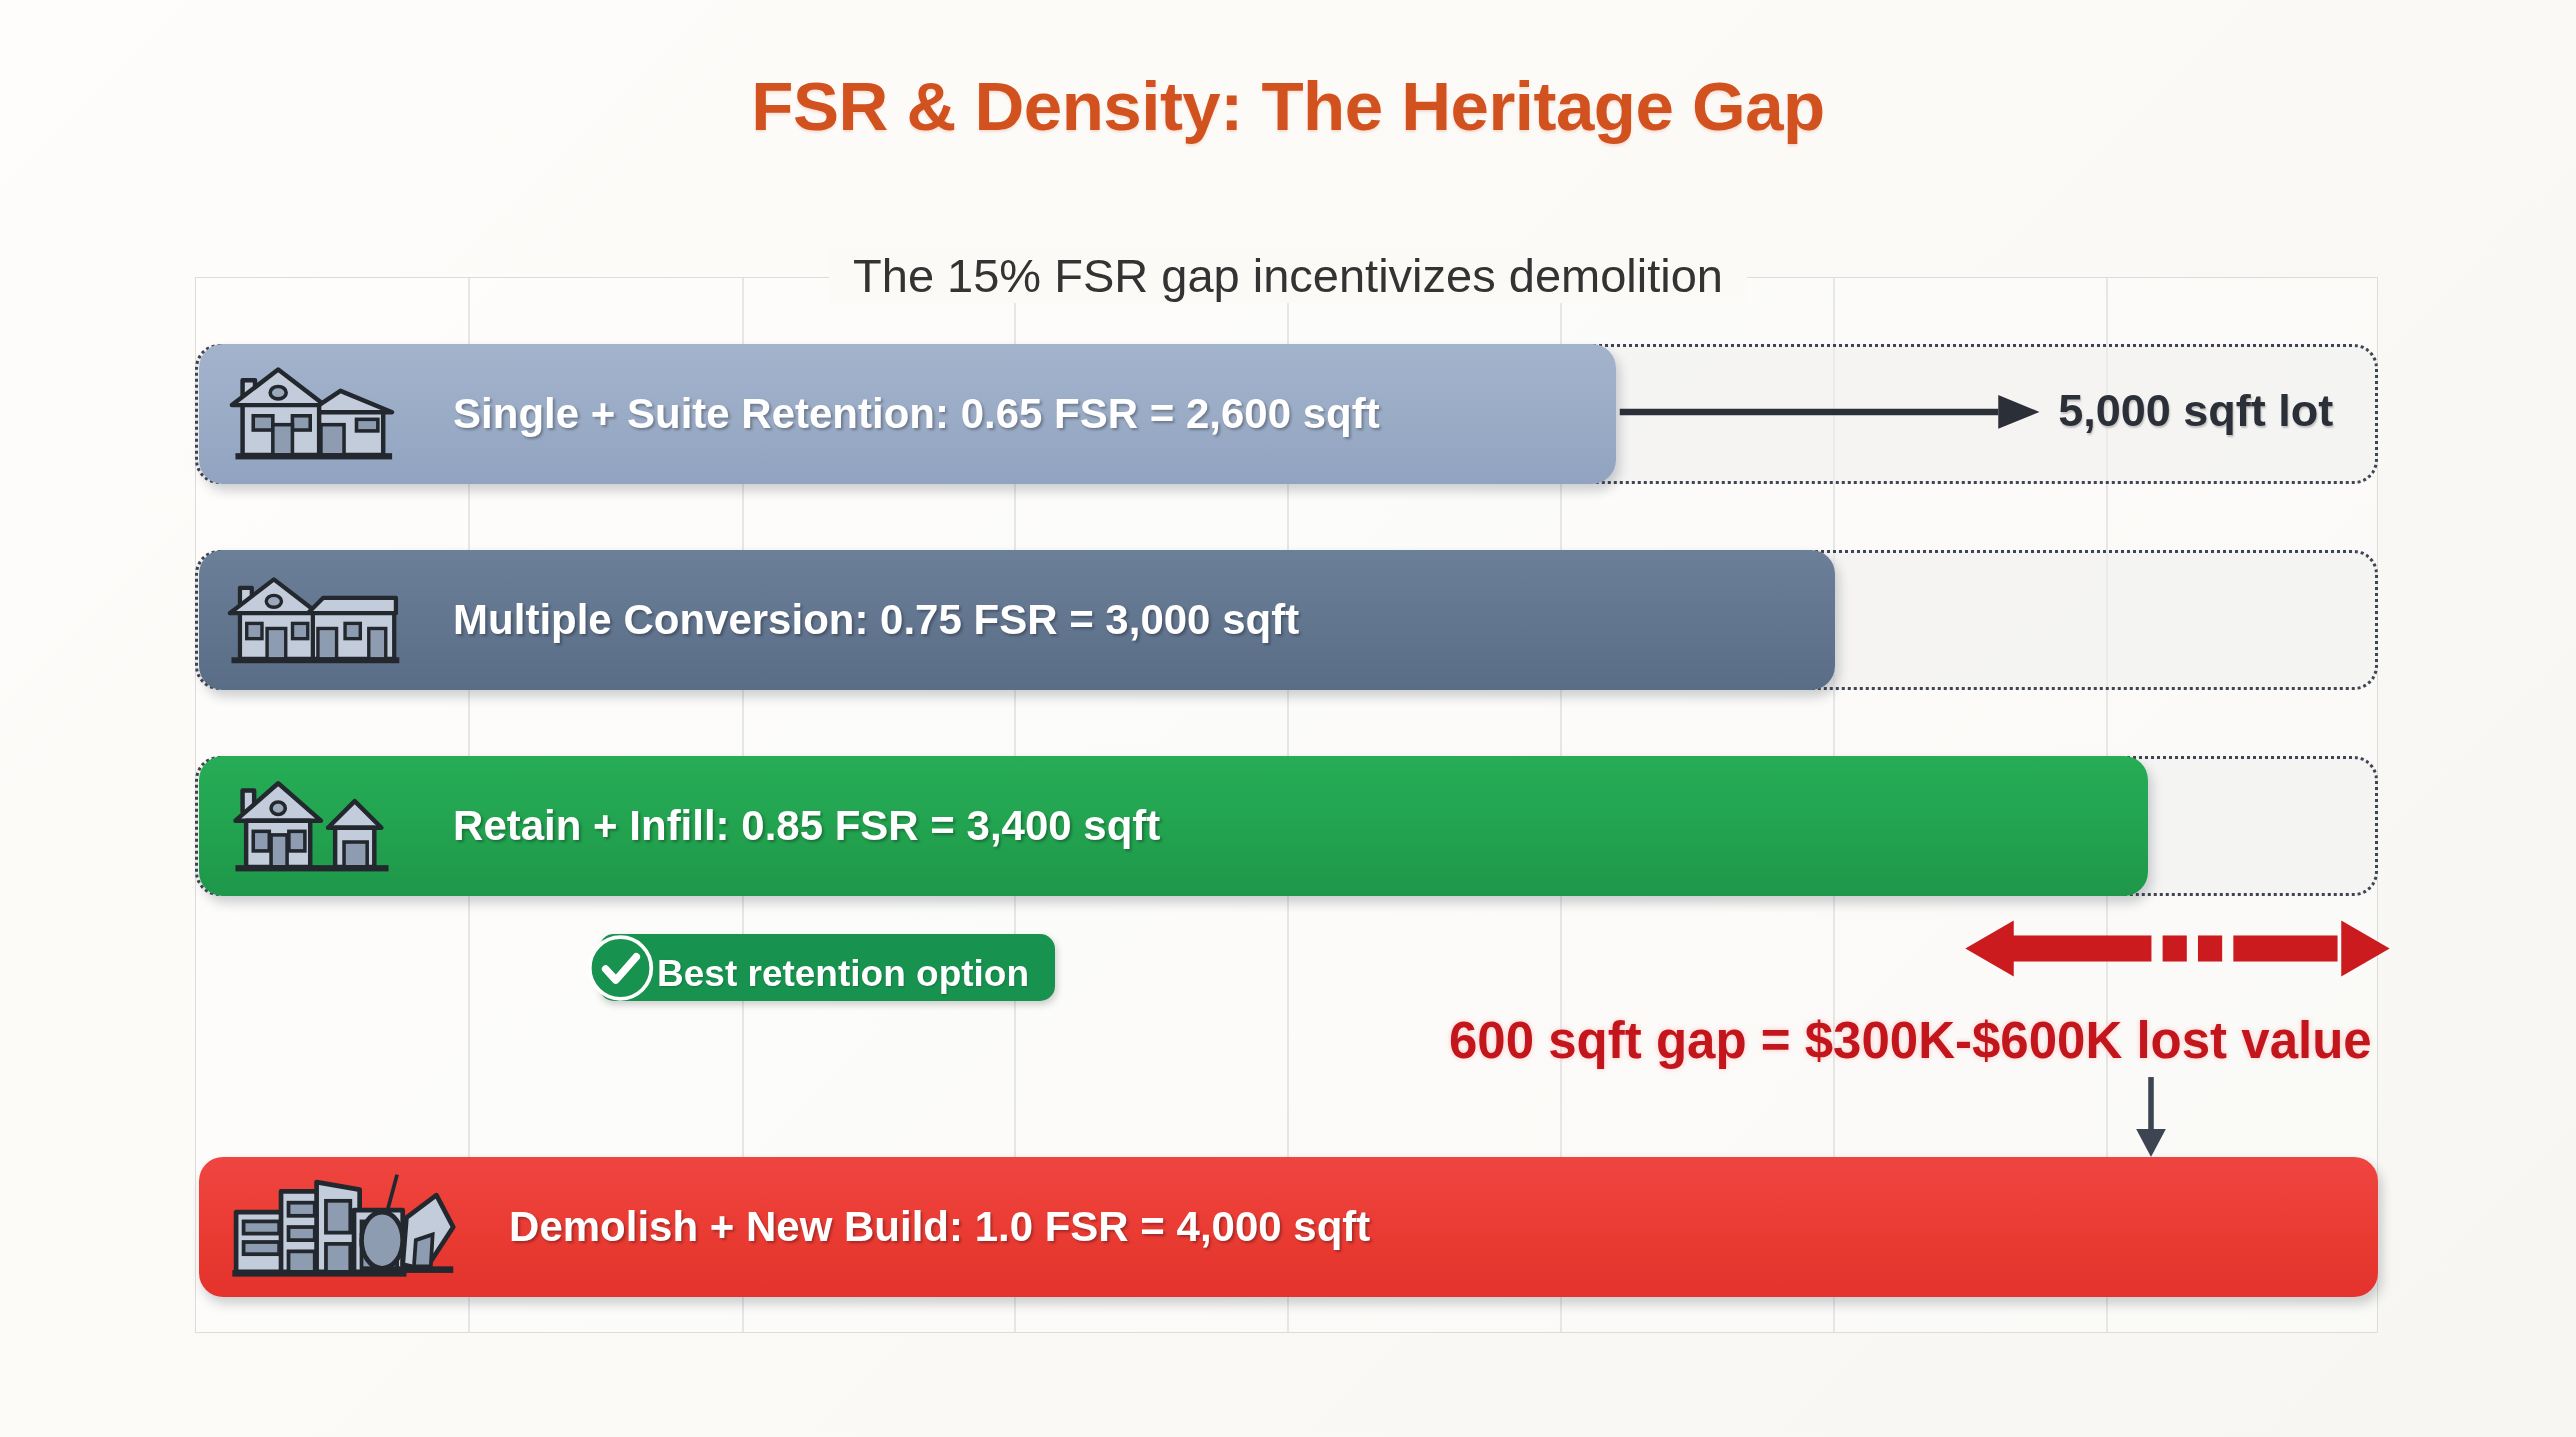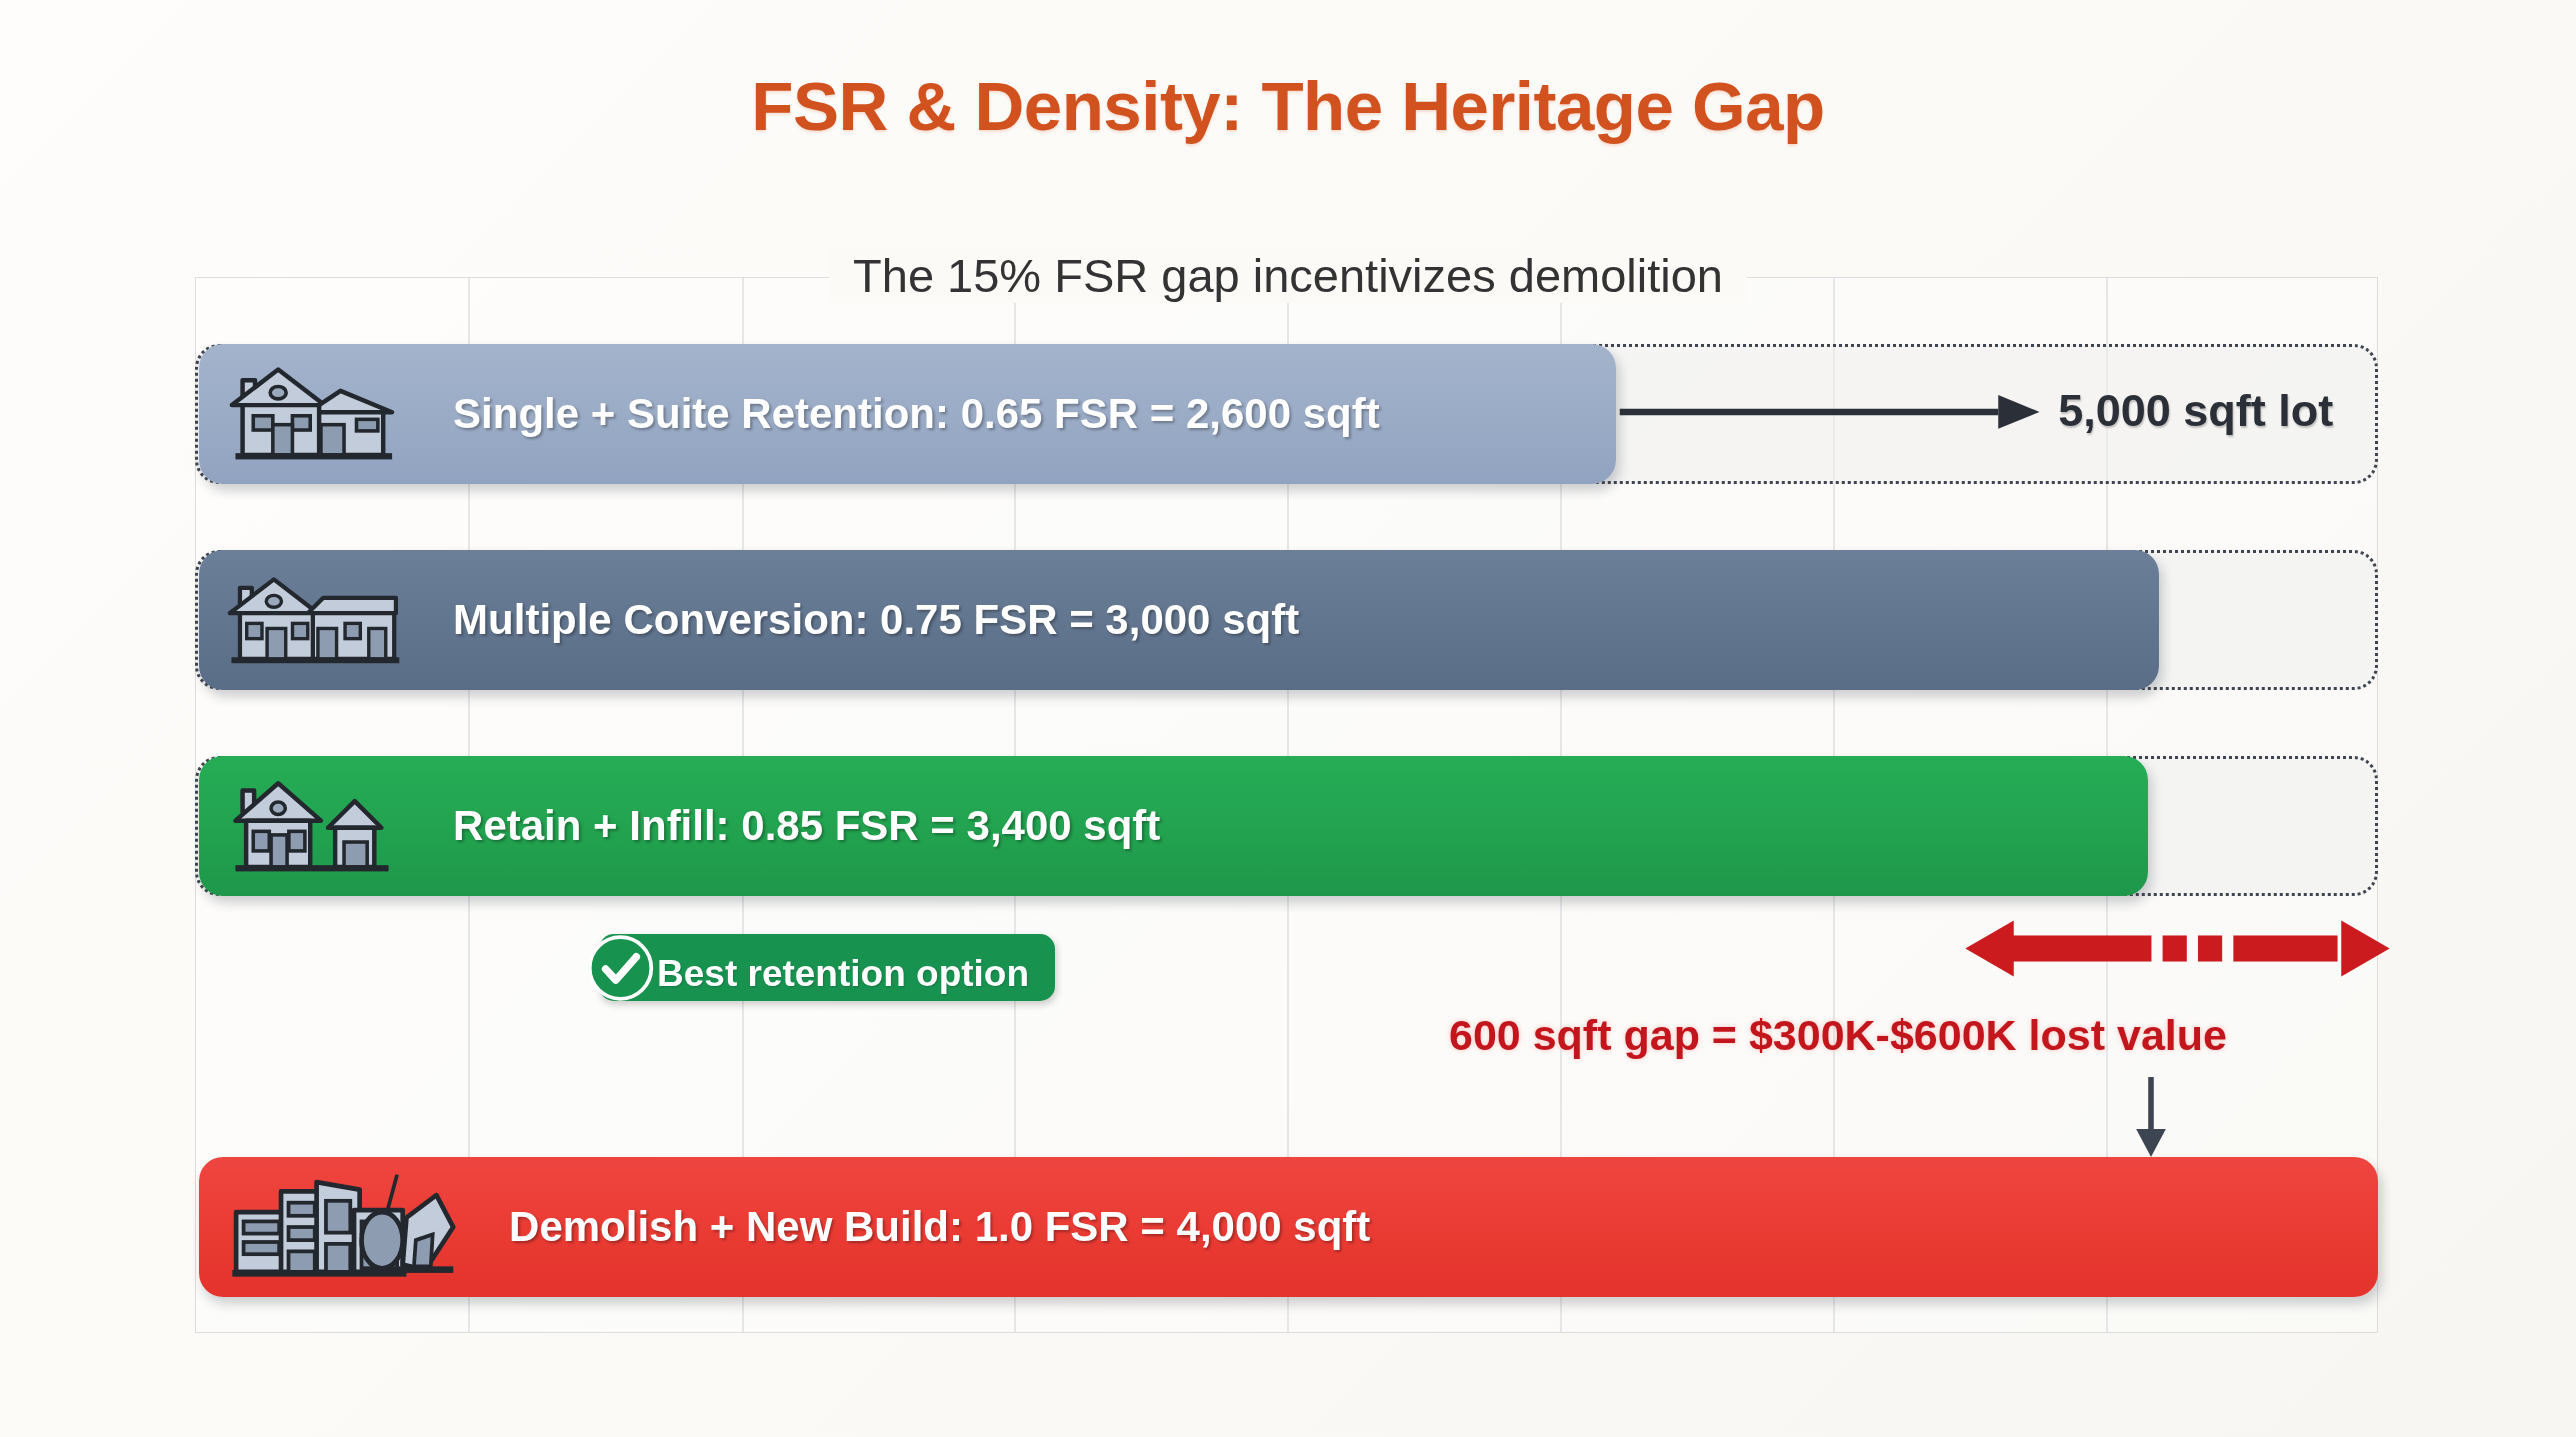--- a/index.html
+++ b/index.html
@@ -158,21 +158,21 @@
     color: #ffffff;
     white-space: nowrap;
     text-shadow: 0.9px 0.9px 1.9px rgba(0,0,0,0.18);
   }
 
   
   #gap-arrow { position: absolute; z-index: 7; }
   #gap-text {
     position: absolute;
     z-index: 7;
-    font-size: 43px;
+    font-size: 51px;
     font-weight: bold;
     color: #c3161c;
     white-space: nowrap;
     text-shadow: 0 0 5.6px rgba(255,190,190,0.9);
   }
   #gap-down-arrow { position: absolute; z-index: 7; }
 </style>
 </head>
 <body>
 
@@ -222,21 +222,21 @@
 <div id="lot-annotation" style="left:1616px; top:378px;">
   <svg width="431" height="66" viewBox="0 0 460 70">
     <line x1="4" y1="36" x2="408" y2="36" stroke="#2b3038" stroke-width="7"></line>
     <polygon points="408,18 452,36 408,54" fill="#2b3038"></polygon>
   </svg>
   <span id="lot-annotation-label">5,000 sqft lot</span>
 </div>
 
 <div class="row" style="top:550px">
   <div class="lot-outline"></div>
-  <div class="bar" style="width:1960px; background:linear-gradient(180deg,#6c7f99 0%,#62758f 55%,#5a6d87 100%);">
+  <div class="bar" style="width:1636px; background:linear-gradient(180deg,#6c7f99 0%,#62758f 55%,#5a6d87 100%);">
     <span class="bar-icon">
       <svg viewBox="0 0 210 120" width="187" height="112">
         <g fill="#c3ccda" stroke="#23272e" stroke-width="5" stroke-linejoin="round">
           <rect x="20" y="22" width="14" height="26"></rect>
           <path d="M8 52 L60 12 L112 52 Z"></path>
           <path d="M100 52 L118 34 L204 34 L204 52 Z"></path>
           <rect x="100" y="52" width="102" height="54"></rect>
           <rect x="20" y="52" width="86" height="54"></rect>
         </g>
         <ellipse cx="60" cy="38" rx="9" ry="7" fill="#9aa8bb" stroke="#23272e" stroke-width="4"></ellipse>

